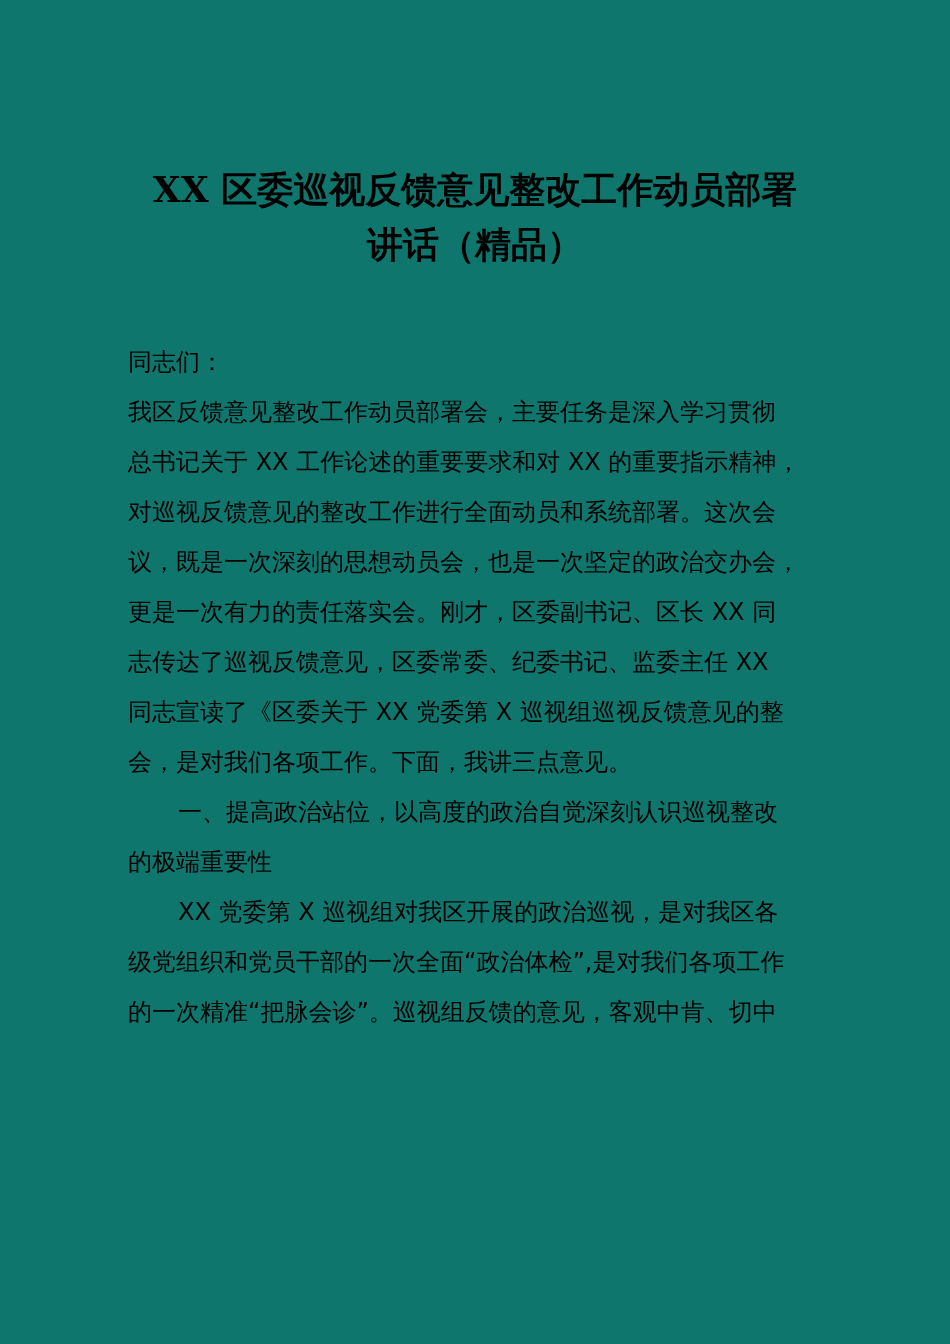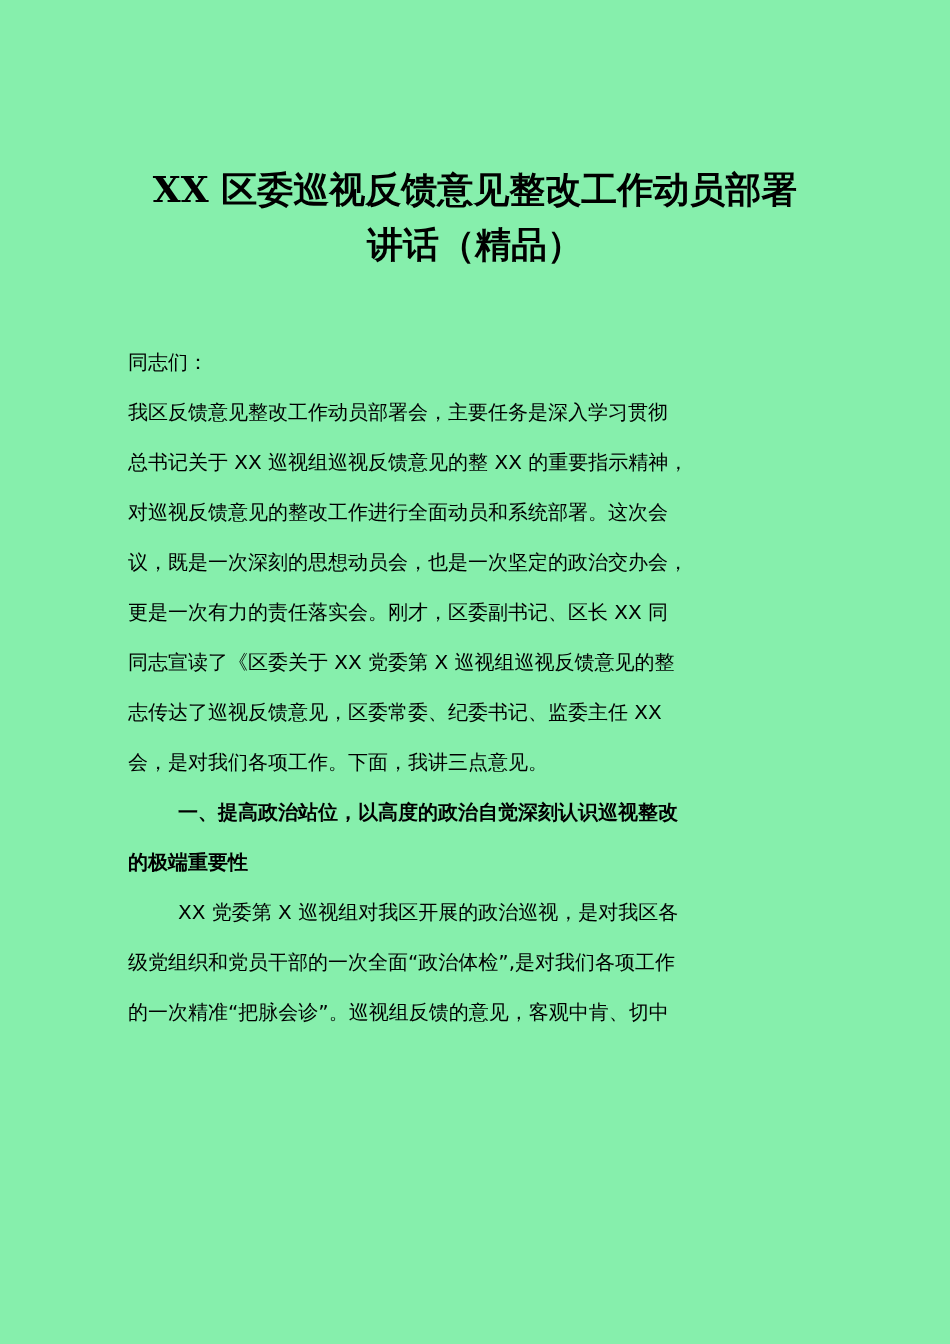--- a/index.html
+++ b/index.html
@@ -14,21 +14,21 @@
       overflow: hidden;
       color: #000000;
       font-family: "DejaVu Sans", "Liberation Sans", sans-serif;
     }
     .page {
       position: absolute;
       left: 0;
       top: 0;
       width: 950px;
       height: 1344px;
-      background: #86efac;
+      background: #0f766e;
     }
     .title {
       position: absolute;
       left: 0;
       top: 162px;
       width: 950px;
       text-align: center;
       font-family: "DejaVu Serif", "Liberation Serif", serif;
       font-weight: bold;
       font-size: 36px;
@@ -37,56 +37,56 @@
     }
     .title .tline {
       display: block;
       white-space: nowrap;
     }
     .body {
       position: absolute;
       left: 128px;
       top: 337px;
       width: 720px;
-      font-size: 20px;
+      font-size: 24px;
       line-height: 50px;
     }
     .line {
       display: block;
       white-space: nowrap;
       height: 50px;
     }
     .indent {
       padding-left: 50px;
     }
     .bold {
-      font-weight: bold;
+      font-weight: normal;
     }
   </style>
 </head>
 <body>
 
 <div class="page">
 
   <div class="title">
     <span class="tline">XX 区委巡视反馈意见整改工作动员部署</span>
     <span class="tline">讲话（精品）</span>
   </div>
 
   <div class="body">
     <span class="line">同志们：</span>
 
     <div>
       <span class="line">我区反馈意见整改工作动员部署会，主要任务是深入学习贯彻</span>
-      <span class="line">总书记关于 XX 巡视组巡视反馈意见的整 XX 的重要指示精神，</span>
+      <span class="line">总书记关于 XX 工作论述的重要要求和对 XX 的重要指示精神，</span>
       <span class="line">对巡视反馈意见的整改工作进行全面动员和系统部署。这次会</span>
       <span class="line">议，既是一次深刻的思想动员会，也是一次坚定的政治交办会，</span>
       <span class="line">更是一次有力的责任落实会。刚才，区委副书记、区长 XX 同</span>
+      <span class="line">志传达了巡视反馈意见，区委常委、纪委书记、监委主任 XX</span>
       <span class="line">同志宣读了《区委关于 XX 党委第 X 巡视组巡视反馈意见的整</span>
-      <span class="line">志传达了巡视反馈意见，区委常委、纪委书记、监委主任 XX</span>
       <span class="line">会，是对我们各项工作。下面，我讲三点意见。</span>
     </div>
 
     <div>
       <span class="line indent bold">一、提高政治站位，以高度的政治自觉深刻认识巡视整改</span>
       <span class="line bold">的极端重要性</span>
     </div>
 
     <div>
       <span class="line indent">XX 党委第 X 巡视组对我区开展的政治巡视，是对我区各</span>

